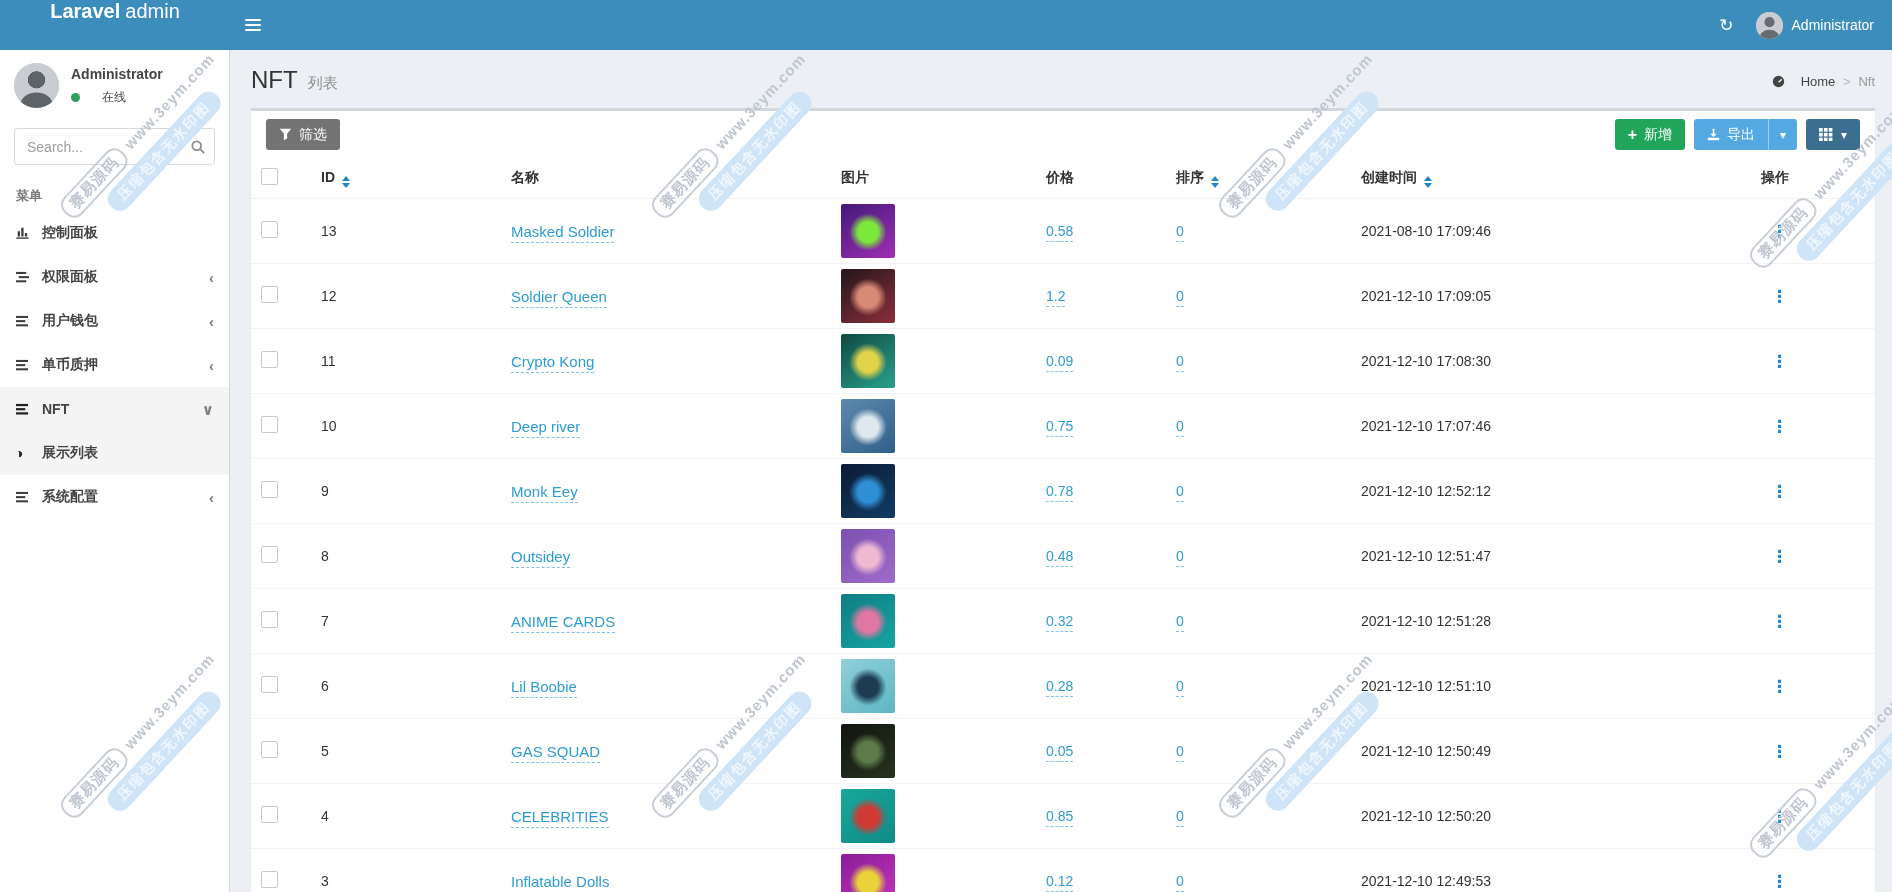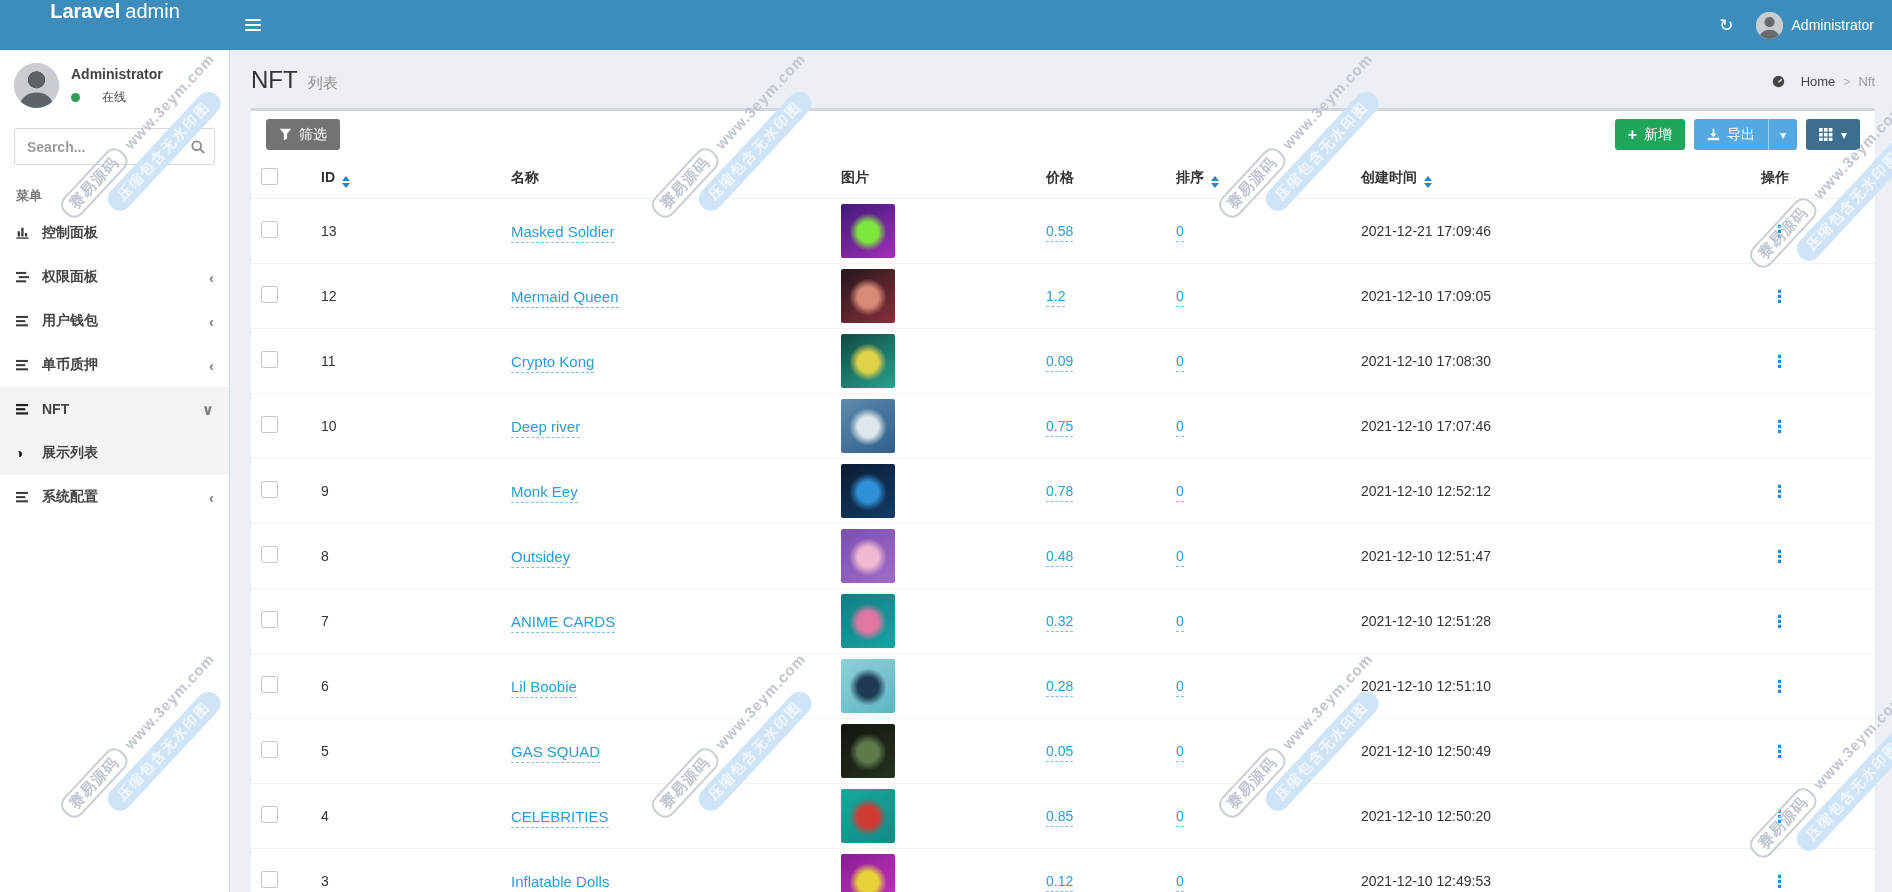--- a/index.html
+++ b/index.html
@@ -22,21 +22,21 @@
   .avatar { border-radius:50%; overflow:hidden; background:#c9cdd1; flex:none; }
   .avatar-sm { width:27px; height:27px; }
   .avatar-lg { width:45px; height:45px; }
   
   .sidebar { position:fixed; top:50px; left:0; bottom:0; width:230px; background:#fff; border-right:1px solid #d2d6de; z-index:30; }
   .user-panel { display:flex; gap:12px; padding:13px 14px 8px; align-items:center; }
   .user-name { font-weight:700; font-size:14px; color:#444; margin-bottom:7px; }
   .user-status { font-size:12px; color:#444; display:flex; align-items:center; gap:22px; }
   .dot { width:9px; height:9px; border-radius:50%; background:#2e9e5b; }
   .search-box { margin:12px 14px 6px; position:relative; }
-  .search-box input { width:100%; height:37px; border:1px solid #d6dade; border-radius:3px; padding:0 34px 0 12px; font-size:14px; color:#555; background:#fff; outline:none; font-family:inherit;font-weight:bold; }
+  .search-box input { width:100%; height:37px; border:1px solid #d6dade; border-radius:3px; padding:0 34px 0 12px; font-size:14px; color:#555; background:#fff; outline:none; font-family:inherit; }
   .search-box input::placeholder { color:#9c9c9c; }
   .search-icon { position:absolute; right:10px; top:50%; transform:translateY(-50%); display:flex; }
   .menu-header { padding:16px 16px 6px; font-size:13px; color:#7b7b7b;font-weight:bold; }
   .menu { list-style:none; margin:0; padding:0; }
   .menu li { display:flex; align-items:center; height:44px; padding:0 15px; color:#444; font-size:14px; font-weight:600; cursor:pointer; }
   .menu li.active { background:#f4f4f5; }
   .mi { width:27px; display:flex; align-items:center; color:#3d3d3d; font-style:normal; }
   .chev { margin-left:auto; color:#808080; font-size:15px; line-height:1; }
   .adjust-glyph { font-size:14px; color:#222; }
   
@@ -310,27 +310,27 @@
         </tr>
       </thead>
       <tbody>
           <tr>
             <td class="c-cb"><span class="cb"></span></td>
             <td class="c-id">13</td>
             <td class="c-name"><a href="#" class="editable">Masked Soldier</a></td>
             <td class="c-img"><span class="thumb" style="background: radial-gradient(circle at 50% 52%, rgb(124, 232, 60) 0%, rgb(124, 232, 60) 26%, rgba(0, 0, 0, 0) 48%), linear-gradient(145deg, rgb(65, 25, 122) 0%, rgb(161, 47, 181) 100%);"></span></td>
             <td class="c-price"><a href="#" class="editable">0.58</a></td>
             <td class="c-sort"><a href="#" class="editable">0</a></td>
-            <td class="c-date">2021-12-21 17:09:46</td>
+            <td class="c-date">2021-08-10 17:09:46</td>
             <td class="c-act"><span class="dots">⋮</span></td>
           </tr>
           <tr>
             <td class="c-cb"><span class="cb"></span></td>
             <td class="c-id">12</td>
-            <td class="c-name"><a href="#" class="editable">Mermaid Queen</a></td>
+            <td class="c-name"><a href="#" class="editable">Soldier Queen</a></td>
             <td class="c-img"><span class="thumb" style="background: radial-gradient(circle at 50% 52%, rgb(217, 138, 119) 0%, rgb(217, 138, 119) 26%, rgba(0, 0, 0, 0) 48%), linear-gradient(145deg, rgb(35, 22, 26) 0%, rgb(140, 47, 60) 100%);"></span></td>
             <td class="c-price"><a href="#" class="editable">1.2</a></td>
             <td class="c-sort"><a href="#" class="editable">0</a></td>
             <td class="c-date">2021-12-10 17:09:05</td>
             <td class="c-act"><span class="dots">⋮</span></td>
           </tr>
           <tr>
             <td class="c-cb"><span class="cb"></span></td>
             <td class="c-id">11</td>
             <td class="c-name"><a href="#" class="editable">Crypto Kong</a></td>

